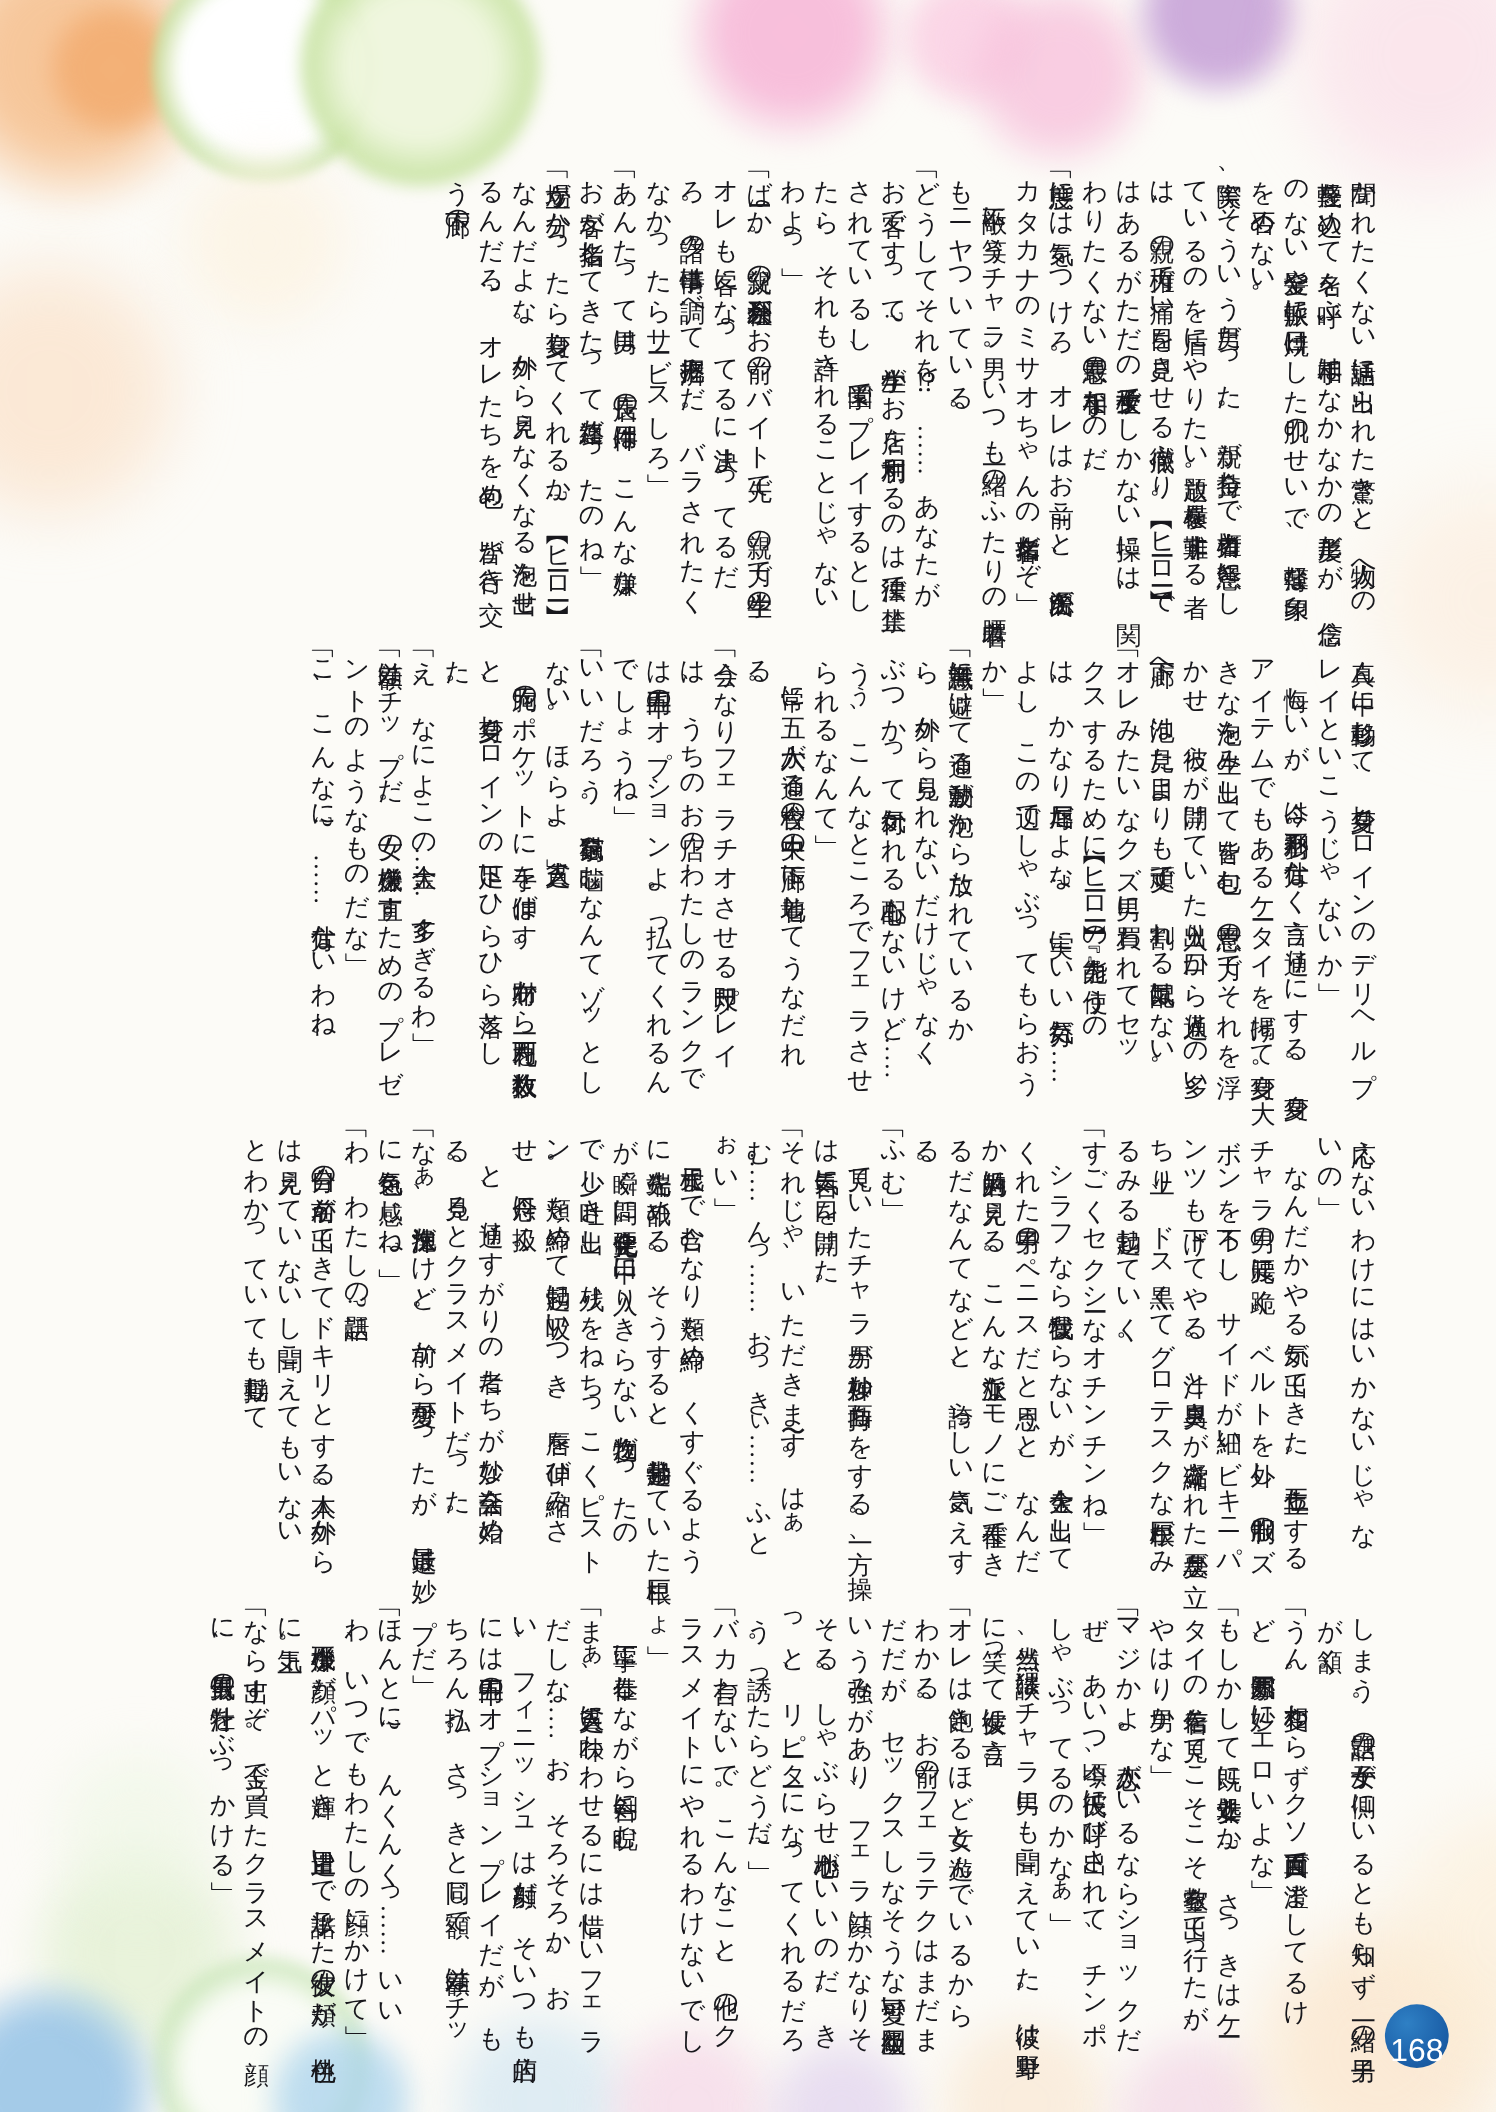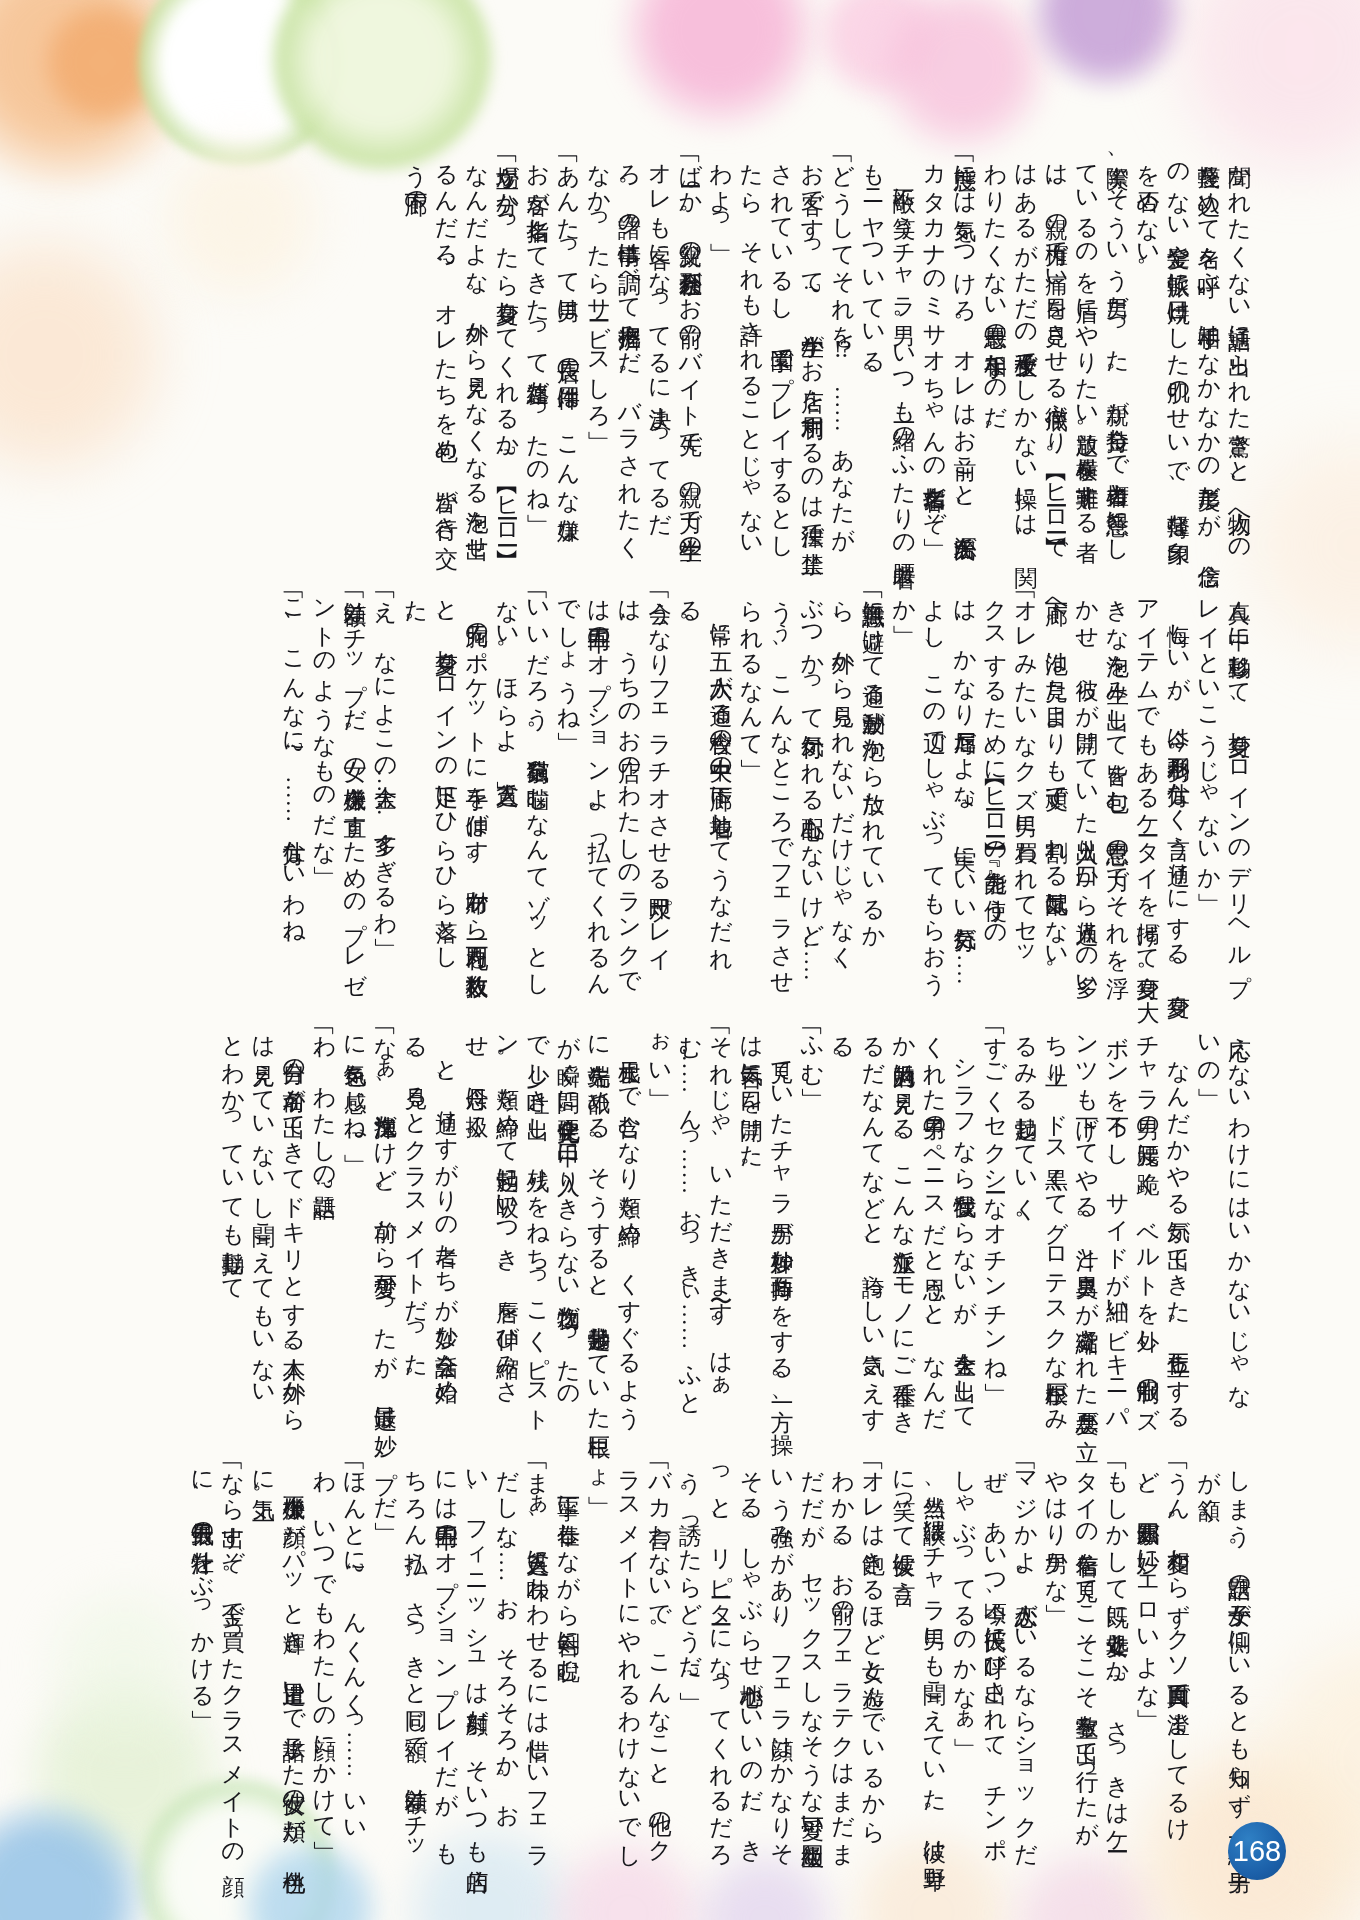--- a/index.html
+++ b/index.html
@@ -52,24 +52,24 @@
     letter-spacing:0.5px;
     color:#17171c;
     text-align:start;
   }
   .band-1{top:148px;}
   .band-2{top:584px;}
   .band-3{top:1020px;}
   .band-4{top:1455px;}
 
   .page-badge{
-    position:absolute;left:1228px;top:1822px;
+    position:absolute;left:1259px;top:1822px;
     width:58px;height:58px;border-radius:50%;
     background:radial-gradient(circle at 35% 30%,#2f80c4 0%,#1b5fa8 65%,#15508f 100%);
-    display:flex;align-items:center;justify-content:center;
+    display:flex;align-items:flex-end;justify-content:center;
   }
   .page-badge span{
     color:#ffffff;
     font-family:"Liberation Sans","DejaVu Sans",sans-serif;
     font-size:29px;line-height:1;letter-spacing:0;
   }
 </style>
 </head>
 <body>
 

